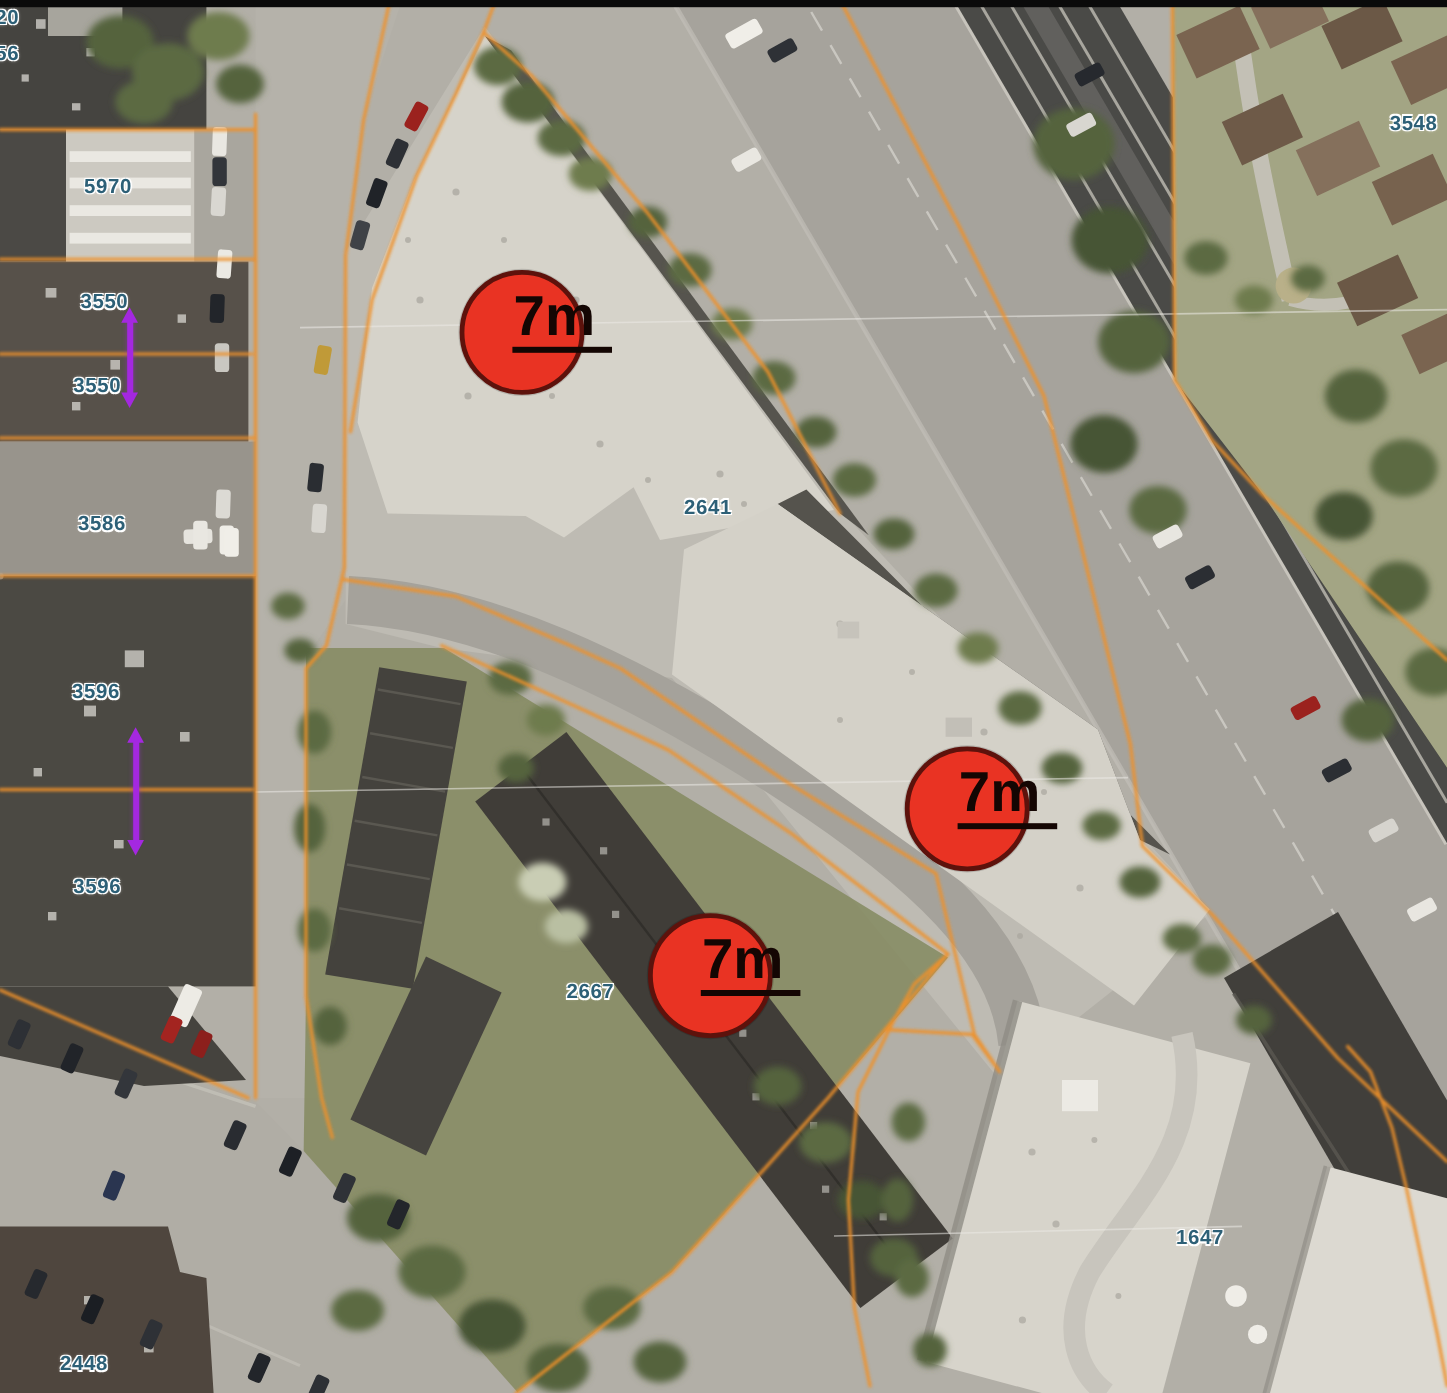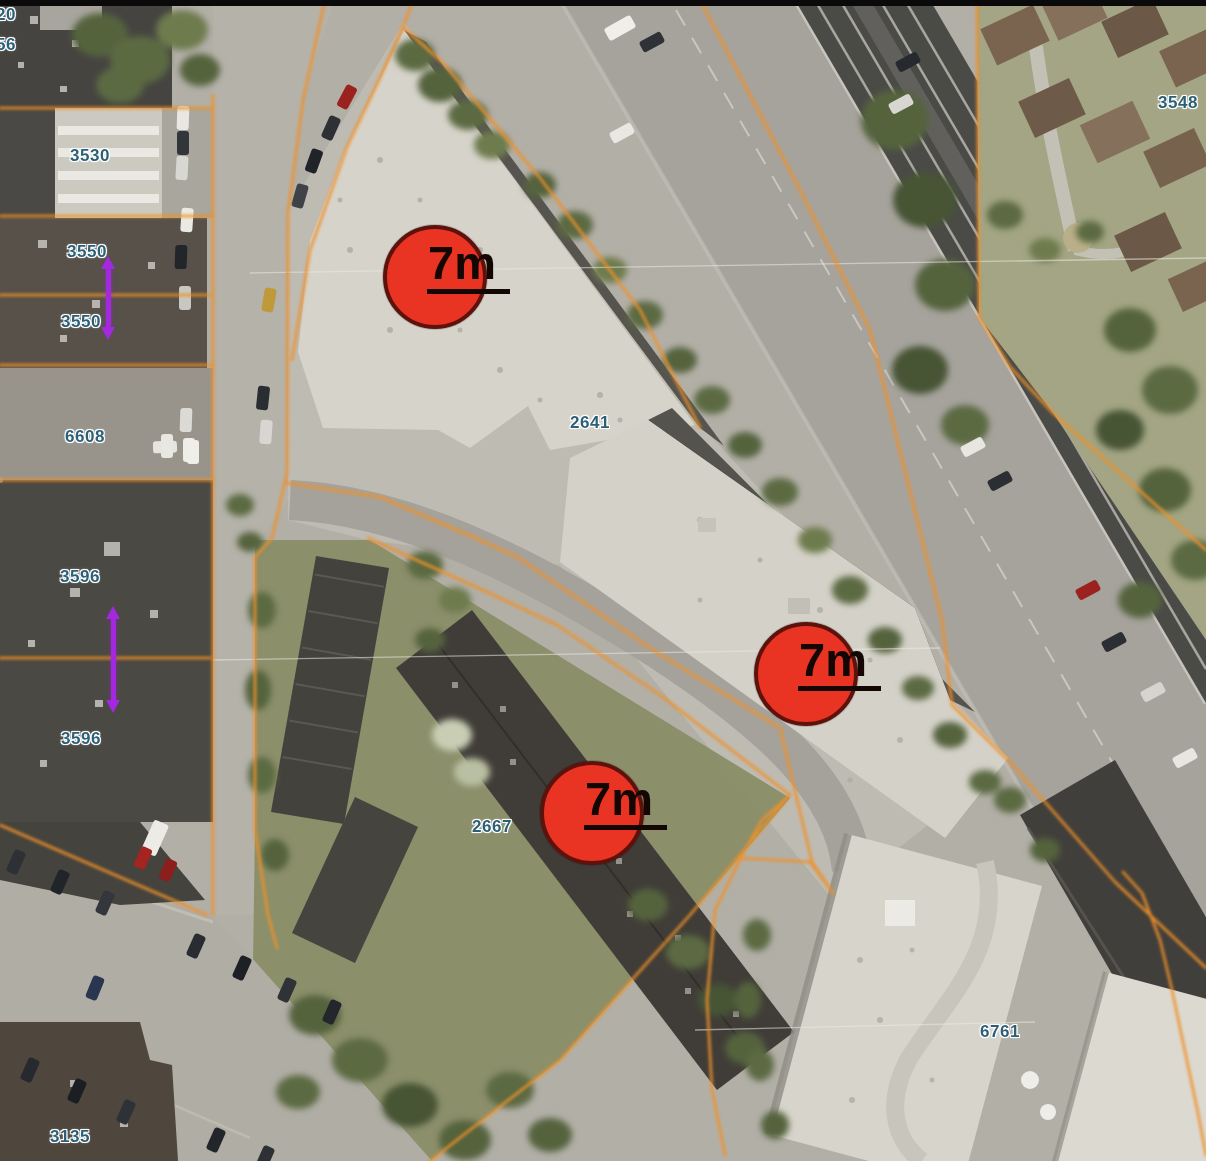--- a/index.html
+++ b/index.html
@@ -478,31 +478,31 @@
     <path d="M977,0 L979,317 L1010,367 L1053,413 L1206,550"></path>
     <path d="M1123,872 L1142,893 L1160,940 L1172,990 L1198,1113 L1206,1155"></path>
   </g>
 
   <rect x="0" y="0" width="1206" height="6" fill="#0a0a0a"></rect>
 </svg>
 
 <div id="overlay">
       <div class="parcel-label" style="left: 6px; top: 15px;">20</div>
       <div class="parcel-label" style="left: 6px; top: 45px;">56</div>
-      <div class="parcel-label" style="left: 90px; top: 156px;">3530</div>
+      <div class="parcel-label" style="left: 90px; top: 156px;">5970</div>
       <div class="parcel-label" style="left: 87px; top: 252px;">3550</div>
       <div class="parcel-label" style="left: 81px; top: 322px;">3550</div>
-      <div class="parcel-label" style="left: 85px; top: 437px;">6608</div>
+      <div class="parcel-label" style="left: 85px; top: 437px;">3586</div>
       <div class="parcel-label" style="left: 80px; top: 577px;">3596</div>
       <div class="parcel-label" style="left: 81px; top: 739px;">3596</div>
-      <div class="parcel-label" style="left: 70px; top: 1137px;">3135</div>
+      <div class="parcel-label" style="left: 70px; top: 1137px;">2448</div>
       <div class="parcel-label" style="left: 590px; top: 423px;">2641</div>
       <div class="parcel-label" style="left: 492px; top: 827px;">2667</div>
       <div class="parcel-label" style="left: 1162px; top: 103px; padding-left: 32px;">3548</div>
-      <div class="parcel-label" style="left: 1000px; top: 1032px;">6761</div>
+      <div class="parcel-label" style="left: 1000px; top: 1032px;">1647</div>
       <div class="setback-marker" style="left: 383px; top: 225px;">
         <span class="marker-label">7m</span>
       </div>
       <div class="setback-marker" style="left: 754px; top: 622px;">
         <span class="marker-label">7m</span>
       </div>
       <div class="setback-marker" style="left: 540px; top: 761px;">
         <span class="marker-label">7m</span>
       </div>
       <div class="dim-arrow" style="left: 106px; top: 268px; height: 60px;"></div>

